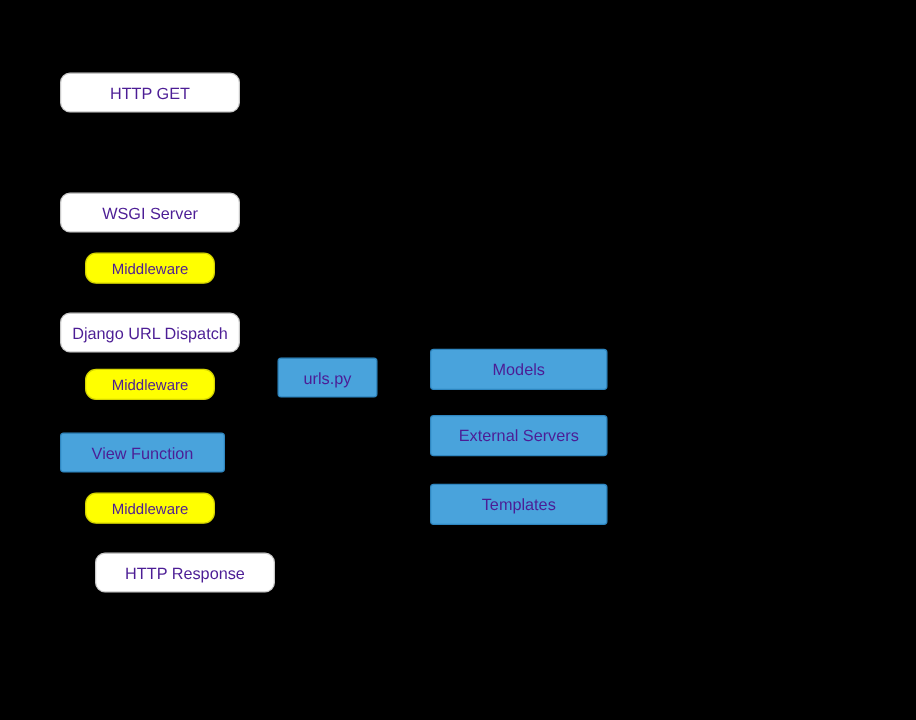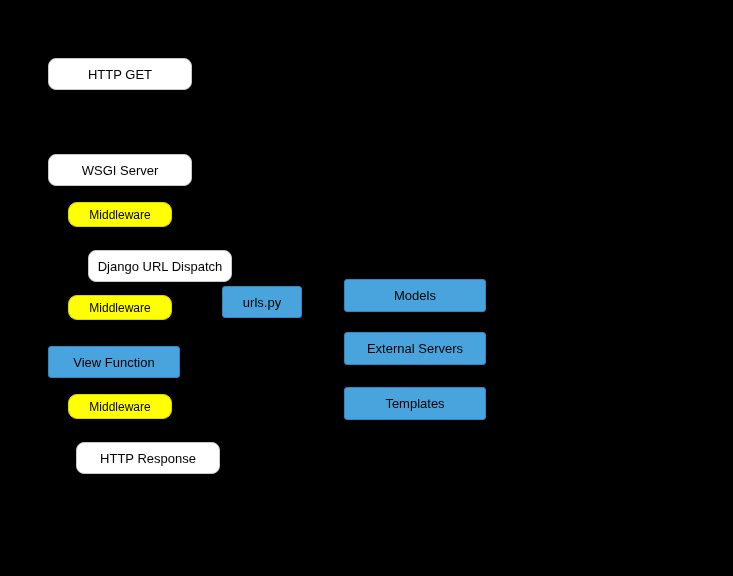--- a/index.html
+++ b/index.html
@@ -20,21 +20,21 @@
     width: 733px;
     height: 576px;
     background: #000000;
   }
   .node {
     position: absolute;
     display: flex;
     align-items: center;
     justify-content: center;
     box-sizing: border-box;
-    color: #000000;
+    color: #4c1d95;
     font-size: 13px;
     border-radius: 8px;
     text-align: center;
     white-space: nowrap;
   }
   .node.white {
     background: #ffffff;
     border: 1px solid #c9c9c9;
   }
   .node.yellow {
@@ -53,21 +53,21 @@
 <body>
 
 <div class="canvas">
 
   <div class="node white" style="left:48px; top:58px; width:144px; height:32px;">HTTP GET</div>
 
   <div class="node white" style="left:48px; top:154px; width:144px; height:32px;">WSGI Server</div>
 
   <div class="node yellow" style="left:68px; top:202px; width:104px; height:25px;">Middleware</div>
 
-  <div class="node white" style="left:48px; top:250px; width:144px; height:32px;margin-left:40px;">Django URL Dispatch</div>
+  <div class="node white" style="left:48px; top:250px; width:144px; height:32px;">Django URL Dispatch</div>
 
   <div class="node yellow" style="left:68px; top:295px; width:104px; height:25px;">Middleware</div>
 
   <div class="node blue" style="left:48px; top:346px; width:132px; height:32px;">View Function</div>
 
   <div class="node yellow" style="left:68px; top:394px; width:104px; height:25px;">Middleware</div>
 
   <div class="node white" style="left:48px; top:442px; width:144px; height:32px;margin-left:28px;">HTTP Response</div>
 
   <div class="node blue" style="left:222px; top:286px; width:80px; height:32px;">urls.py</div>

